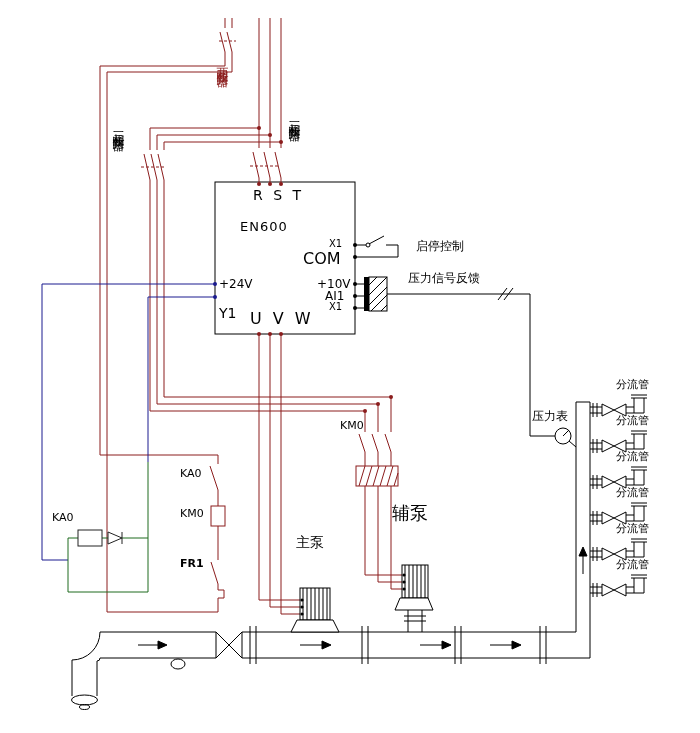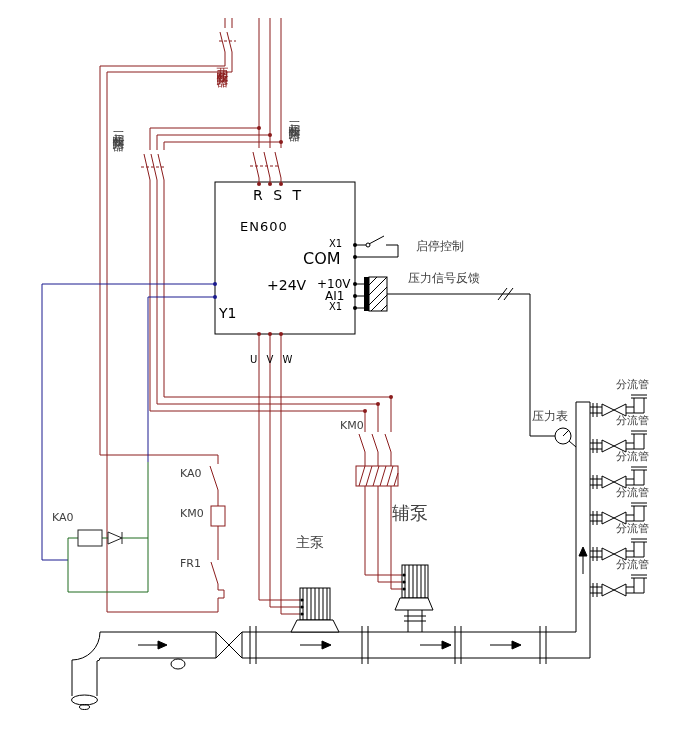--- a/index.html
+++ b/index.html
@@ -3,21 +3,21 @@
 <meta charset="utf-8">
 <style>
   html,body{margin:0;padding:0;background:#fff;}
   .canvas{
     position:relative;width:700px;height:733px;background:#fff;overflow:hidden;
     font-family:"DejaVu Sans","Liberation Sans",sans-serif;
   }
   .canvas svg{position:absolute;left:0;top:0;}
   .lbl{position:absolute;white-space:nowrap;line-height:1.05;}
   .lbl.v{writing-mode:vertical-rl;text-orientation:upright;letter-spacing:2px;}
-  .blue{color:#404040;}
+  .blue{color:#000000;}
   .dred{color:#8b1c1c;}
   .blk{color:#000;}
   .r{}
 </style>
 </head>
 <body>
 
 <div class="canvas">
 
 <svg width="700" height="733" viewBox="0 0 700 733">
@@ -199,36 +199,36 @@
         <circle cx="215" cy="297" r="2"></circle>
   </g>
 </svg>
 
 <div class="lbl v dred" style="left:216px;top:58px;font-size:12px;">两相断路器</div>
 <div class="lbl v blue" style="left:112px;top:122px;font-size:12px;">三相断路器</div>
 <div class="lbl v blue" style="left:288px;top:112px;font-size:12px;">三相断路器</div>
 
 <div class="lbl blk" style="left:240px;top:220px;font-size:13px;letter-spacing:1px;">EN600</div>
 <div class="lbl blk" style="left:253px;top:188px;font-size:14px;letter-spacing:3px;">R S T</div>
-<div class="lbl blk" style="left:250px;top:311px;font-size:10px;letter-spacing:3px;margin-top:44px;">U V W</div>
-<div class="lbl blk" style="left:219px;top:278px;font-size:14px;margin-left:48px;">+24V</div>
+<div class="lbl blk" style="left:250px;top:311px;font-size:16px;letter-spacing:3px;">U V W</div>
+<div class="lbl blk" style="left:219px;top:278px;font-size:12px;">+24V</div>
 <div class="lbl blk" style="left:219px;top:306px;font-size:14px;">Y1</div>
 <div class="lbl blk r" style="left:329px;top:239px;width:24px;font-size:10px;">X1</div>
 <div class="lbl blk r" style="left:303px;top:251px;width:32px;font-size:16px;">COM</div>
 <div class="lbl blk r" style="left:317px;top:278px;width:36px;font-size:12px;">+10V</div>
 <div class="lbl blk r" style="left:325px;top:290px;width:28px;font-size:12px;">AI1</div>
 <div class="lbl blk r" style="left:329px;top:302px;width:24px;font-size:10px;">X1</div>
 
 <div class="lbl blue" style="left:416px;top:240px;font-size:12px;">启停控制</div>
 <div class="lbl blue" style="left:408px;top:272px;font-size:12px;">压力信号反馈</div>
 
 <div class="lbl blue" style="left:340px;top:420px;font-size:11px;">KM0</div>
 <div class="lbl blue" style="left:180px;top:468px;font-size:11px;">KA0</div>
 <div class="lbl blue" style="left:180px;top:508px;font-size:11px;">KM0</div>
-<div class="lbl blue" style="left:180px;top:558px;font-size:11px;">FR1</div>
+<div class="lbl blue" style="left:180px;top:558px;font-size:11px;font-weight:bold;">FR1</div>
 <div class="lbl blue" style="left:52px;top:512px;font-size:11px;">KA0</div>
 
 <div class="lbl blue" style="left:296px;top:535px;font-size:14px;">主泵</div>
 <div class="lbl blue" style="left:392px;top:504px;font-size:18px;">辅泵</div>
 <div class="lbl blue" style="left:532px;top:410px;font-size:12px;">压力表</div>
 
 <div class="lbl blue" style="left:616px;top:379px;font-size:11px;">分流管</div>
 <div class="lbl blue" style="left:616px;top:415px;font-size:11px;">分流管</div>
 <div class="lbl blue" style="left:616px;top:451px;font-size:11px;">分流管</div>
 <div class="lbl blue" style="left:616px;top:487px;font-size:11px;">分流管</div>

